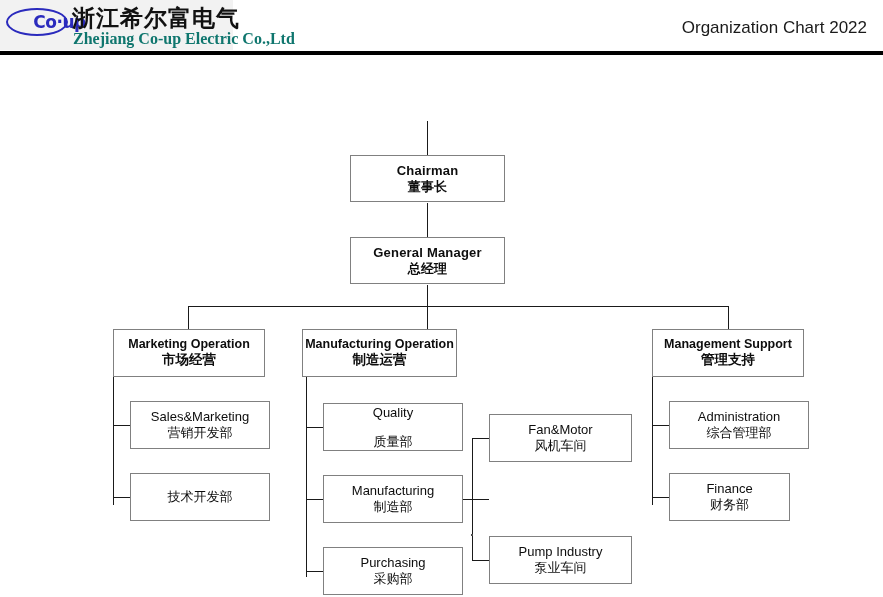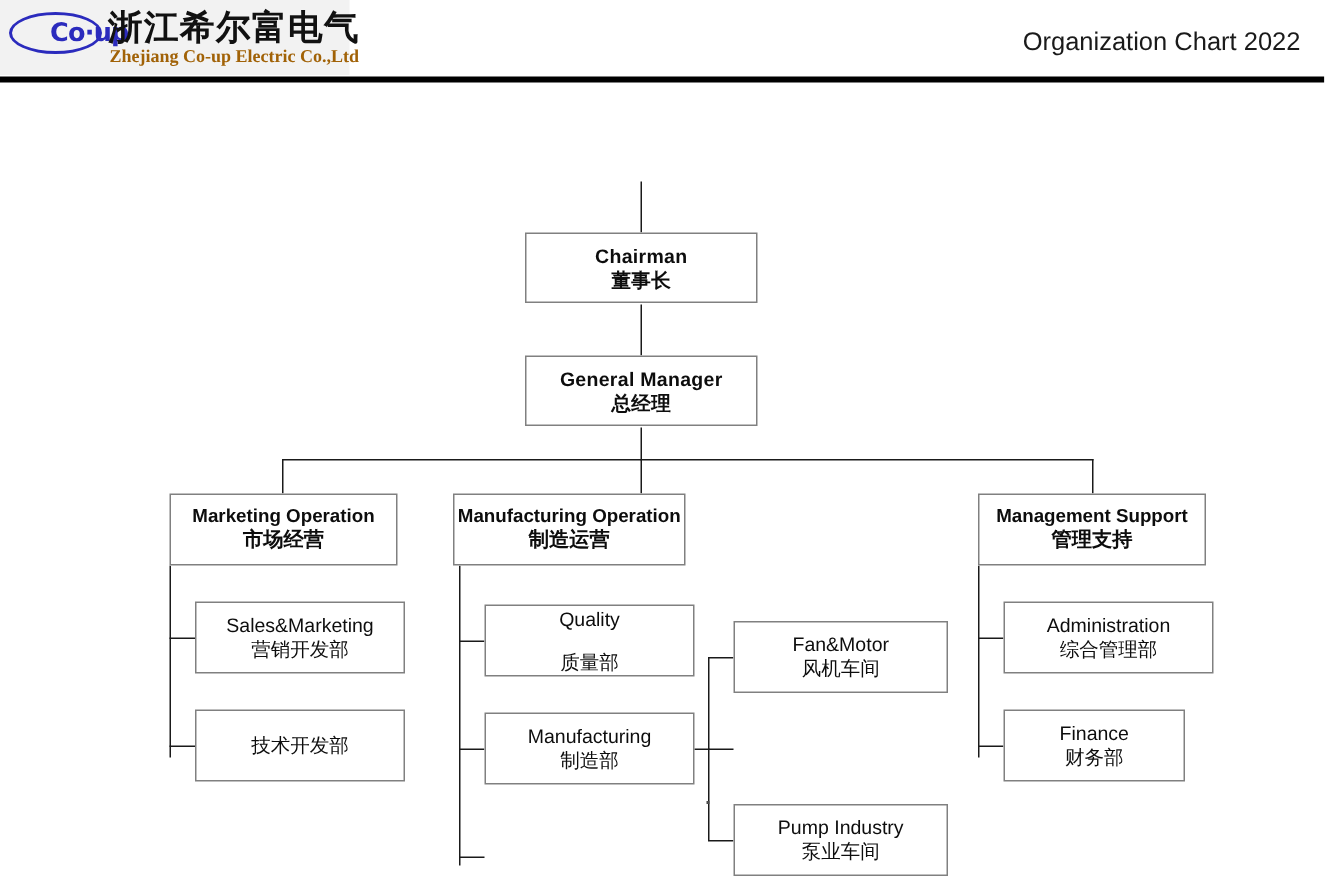--- a/index.html
+++ b/index.html
@@ -56,22 +56,22 @@
     font-size: 23px;
     color: #111111;
     letter-spacing: 1px;
     white-space: nowrap;
   }
   #logo-en {
     position: absolute;
     left: 73px; top: 30px;
     font-family: "Liberation Serif", "DejaVu Serif", serif;
     font-weight: 700;
-    font-size: 12px;
-    color: #a16207;
+    font-size: 16px;
+    color: #0f766e;
     letter-spacing: 0px;
     white-space: nowrap;
   }
   #doc-title {
     position: absolute;
     right: 16px; top: 18px;
     font-size: 17px;
     color: #1a1a1a;
     white-space: nowrap;
   }
@@ -227,20 +227,24 @@
     <div class="node lvl-leaf" style="left:323px; top:348px; width:140px; height:48px;gap:13px;">
       <div class="en">Quality</div>
       <div class="cn">质量部</div>
     </div>
 
     <div class="node lvl-leaf" style="left:323px; top:420px; width:140px; height:48px;">
       <div class="en">Manufacturing</div>
       <div class="cn">制造部</div>
     </div>
 
+    <div class="node lvl-leaf" style="left:323px; top:492px; width:140px; height:48px;">
+      <div class="en">Purchasing</div>
+      <div class="cn">采购部</div>
+    </div>
 
     <div class="node lvl-leaf" style="left:489px; top:359px; width:143px; height:48px;">
       <div class="en">Fan&amp;Motor</div>
       <div class="cn">风机车间</div>
     </div>
 
 
     <div class="node lvl-leaf" style="left:489px; top:481px; width:143px; height:48px;">
       <div class="en">Pump Industry</div>
       <div class="cn">泵业车间</div>

